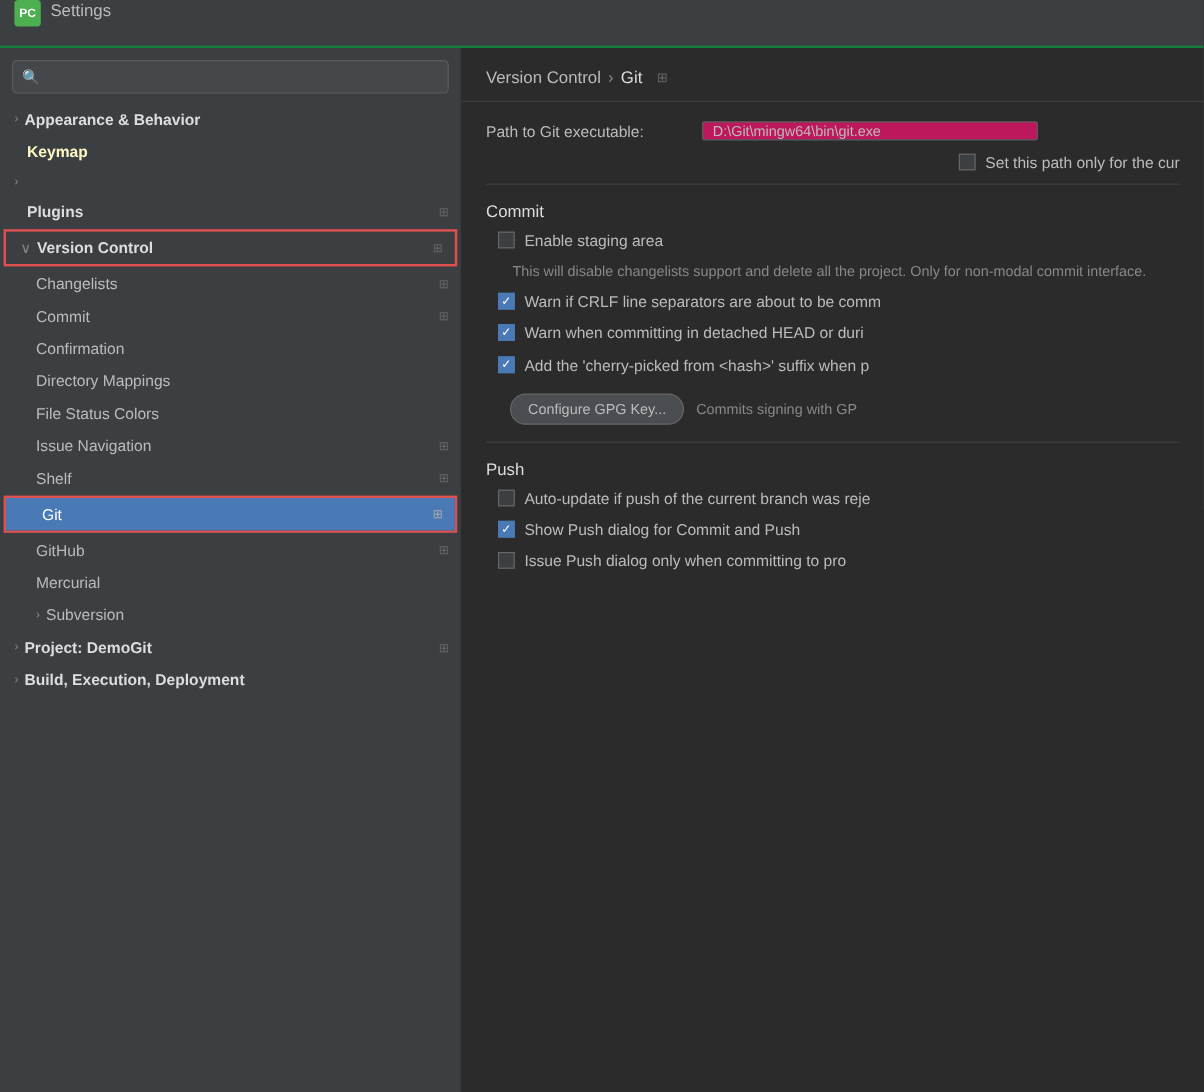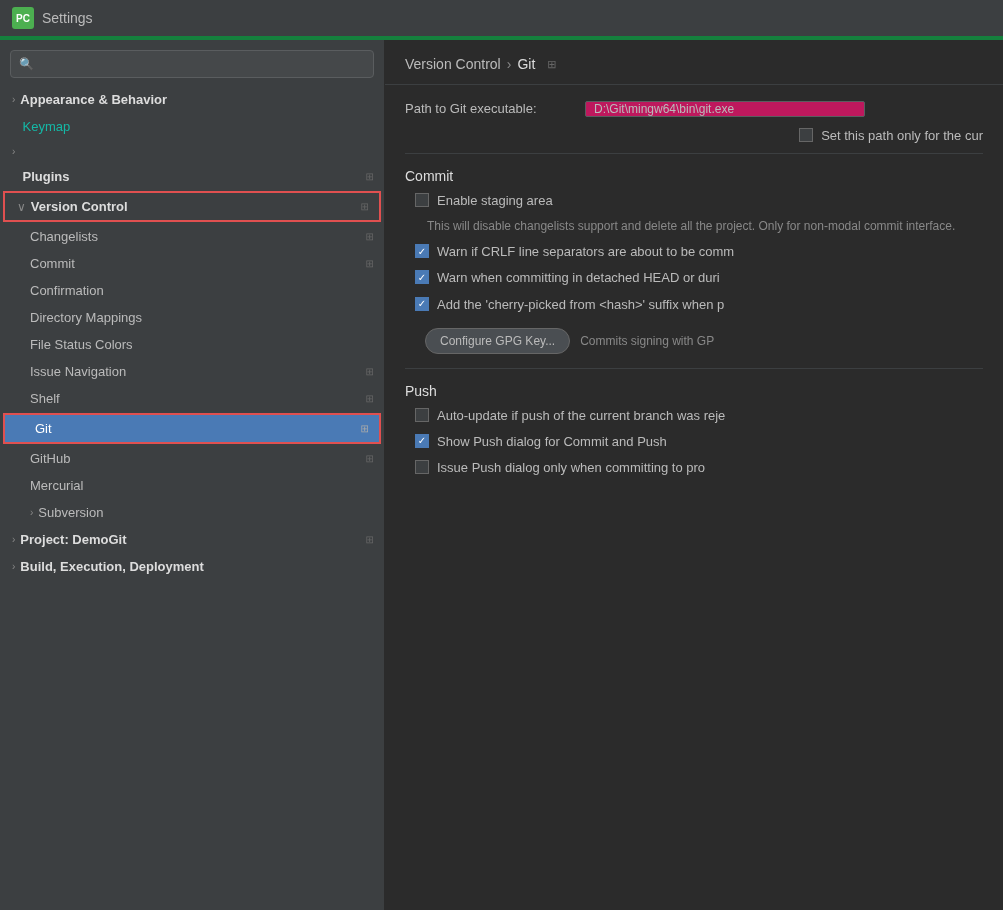--- a/index.html
+++ b/index.html
@@ -9,23 +9,22 @@
       color: #bbbbbb;
       width: 1003px;
       height: 910px;
       overflow: hidden;
       font-size: 13px;
     }
     .title-bar {
       background: #3c3f41;
       height: 40px;
       display: flex;
-      align-items: center;
       padding: 0 12px;
-      border-bottom: 4px solid #15803d;
+      border-bottom: 2px solid #15803d;
     }
     .title-bar-logo {
       width: 22px;
       height: 22px;
       background: #4CAF50;
       border-radius: 3px;
       display: flex;
       align-items: center;
       justify-content: center;
       margin-right: 8px;
@@ -120,20 +119,21 @@
     .breadcrumb .grid-icon {
       margin-left: 6px;
       color: #666;
       font-size: 11px;
     }
     .content-body {
       padding: 16px 20px;
     }
     .field-row {
       display: flex;
+      align-items: center;
       margin-bottom: 10px;
     }
     .field-label {
       color: #bbbbbb;
       font-size: 13px;
       min-width: 180px;
     }
     .field-value {
       background: #be185d;
       border: 1px solid #5a5d5f;
@@ -223,21 +223,21 @@
       <input type="text" style="">
     </div>
 
     <div class="sidebar-item">
       <span class="arrow">›</span>
       <span class="item-label" style="font-weight:bold;color:#dddddd;">Appearance &amp; Behavior</span>
     </div>
 
     <div class="sidebar-item">
       <span class="arrow">&nbsp;&nbsp;</span>
-      <span class="item-label" style="font-weight:normal;color:#14b8a6;">Keymap</span>
+      <span class="item-label" style="font-weight:bold;color:#fef9c3;">Keymap</span>
     </div>
 
     <div class="sidebar-item">
       <span class="arrow">›</span>
     </div>
 
     <div class="sidebar-item">
       <span class="arrow">&nbsp;&nbsp;</span>
       <span class="item-label" style="font-weight:bold;color:#dddddd;">Plugins</span>
       <span class="icon-grid">⊞</span>

